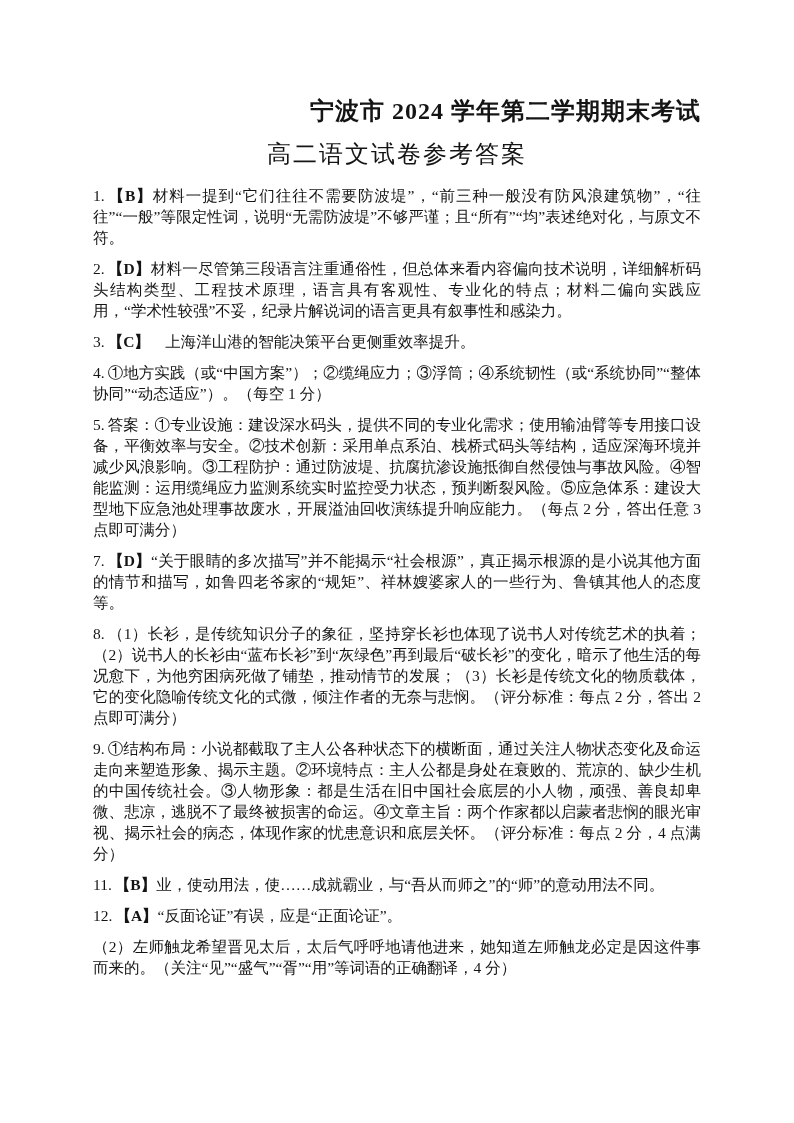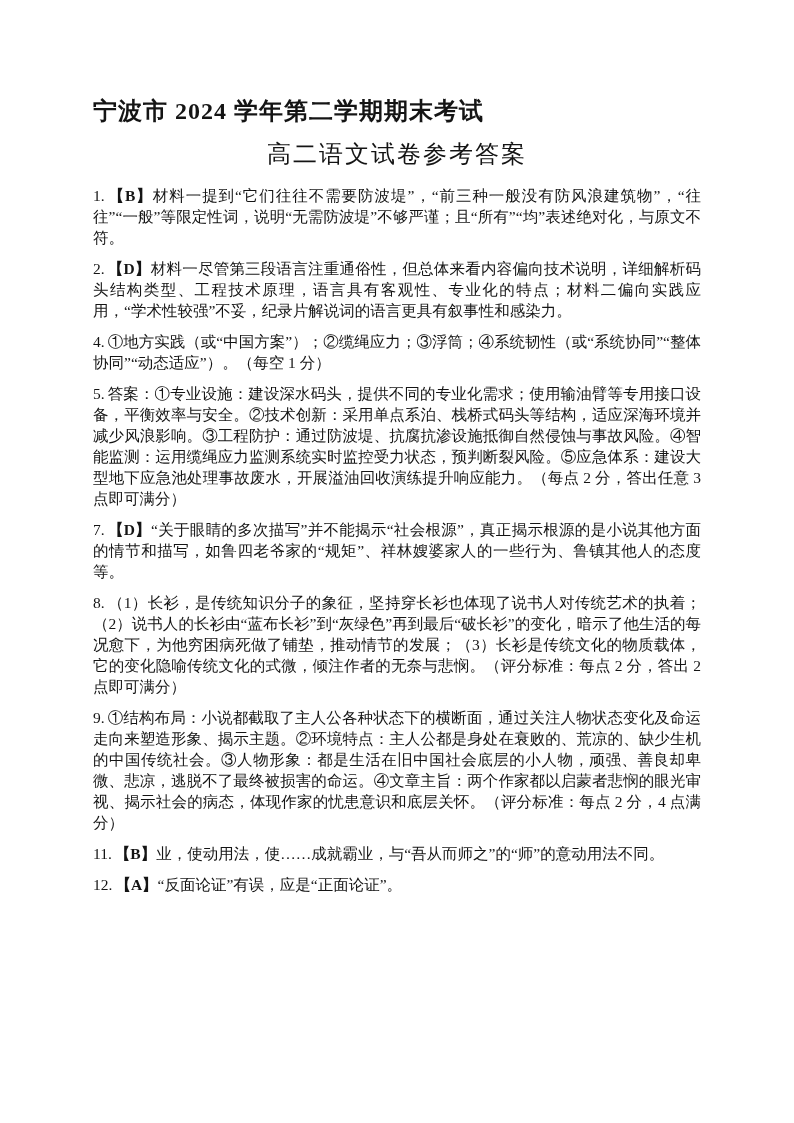--- a/index.html
+++ b/index.html
@@ -17,21 +17,21 @@
   .page {
     box-sizing: border-box;
     width: 794px;
     height: 1123px;
     padding: 97px 93px 0 93px;
     background: #ffffff;
   }
   .doc-title {
     font-size: 24px;
     font-weight: bold;
-    text-align: left;
+    text-align: right;
     margin: 0;
     letter-spacing: 1px;
     line-height: 29px;
   }
   .doc-subtitle {
     font-size: 24px;
     font-weight: normal;
     text-align: center;
     margin: 14px 0 0 0;
     letter-spacing: 2px;
@@ -61,32 +61,34 @@
 <body>
 
 <div class="page">
   <h1 class="doc-title">宁波市 2024 学年第二学期期末考试</h1>
   <h2 class="doc-subtitle">高二语文试卷参考答案</h2>
   <div class="content" id="answers">
   <p class="answer"><span class="num">1.</span><span class="label">【B】</span><span class="text">材料一提到“它们往往不需要防波堤”，“前三种一般没有防风浪建筑物”，“往往”“一般”等限定性词，说明“无需防波堤”不够严谨；且“所有”“均”表述绝对化，与原文不符。</span></p>
 
   <p class="answer"><span class="num">2.</span><span class="label">【D】</span><span class="text">材料一尽管第三段语言注重通俗性，但总体来看内容偏向技术说明，详细解析码头结构类型、工程技术原理，语言具有客观性、专业化的特点；材料二偏向实践应用，“学术性较强”不妥，纪录片解说词的语言更具有叙事性和感染力。</span></p>
 
+  <p class="answer"><span class="num">3.</span><span class="label">【C】</span><span class="text">　上海洋山港的智能决策平台更侧重效率提升。</span></p>
 
   <p class="answer"><span class="num">4.</span><span class="label"></span><span class="text">①地方实践（或“中国方案”）；②缆绳应力；③浮筒；④系统韧性（或“系统协同”“整体协同”“动态适应”）。（每空 1 分）</span></p>
 
   <p class="answer"><span class="num">5.</span><span class="label"></span><span class="text">答案：①专业设施：建设深水码头，提供不同的专业化需求；使用输油臂等专用接口设备，平衡效率与安全。②技术创新：采用单点系泊、栈桥式码头等结构，适应深海环境并减少风浪影响。③工程防护：通过防波堤、抗腐抗渗设施抵御自然侵蚀与事故风险。④智能监测：运用缆绳应力监测系统实时监控受力状态，预判断裂风险。⑤应急体系：建设大型地下应急池处理事故废水，开展溢油回收演练提升响应能力。（每点 2 分，答出任意 3 点即可满分）</span></p>
 
 
   <p class="answer"><span class="num">7.</span><span class="label">【D】</span><span class="text">“关于眼睛的多次描写”并不能揭示“社会根源”，真正揭示根源的是小说其他方面的情节和描写，如鲁四老爷家的“规矩”、祥林嫂婆家人的一些行为、鲁镇其他人的态度等。</span></p>
 
   <p class="answer"><span class="num">8.</span><span class="label"></span><span class="text">（1）长衫，是传统知识分子的象征，坚持穿长衫也体现了说书人对传统艺术的执着；（2）说书人的长衫由“蓝布长衫”到“灰绿色”再到最后“破长衫”的变化，暗示了他生活的每况愈下，为他穷困病死做了铺垫，推动情节的发展；（3）长衫是传统文化的物质载体，它的变化隐喻传统文化的式微，倾注作者的无奈与悲悯。（评分标准：每点 2 分，答出 2 点即可满分）</span></p>
 
   <p class="answer"><span class="num">9.</span><span class="label"></span><span class="text">①结构布局：小说都截取了主人公各种状态下的横断面，通过关注人物状态变化及命运走向来塑造形象、揭示主题。②环境特点：主人公都是身处在衰败的、荒凉的、缺少生机的中国传统社会。③人物形象：都是生活在旧中国社会底层的小人物，顽强、善良却卑微、悲凉，逃脱不了最终被损害的命运。④文章主旨：两个作家都以启蒙者悲悯的眼光审视、揭示社会的病态，体现作家的忧患意识和底层关怀。（评分标准：每点 2 分，4 点满分）</span></p>
 
 
   <p class="answer"><span class="num">11.</span><span class="label">【B】</span><span class="text">业，使动用法，使……成就霸业，与“吾从而师之”的“师”的意动用法不同。</span></p>
 
   <p class="answer"><span class="num">12.</span><span class="label">【A】</span><span class="text">“反面论证”有误，应是“正面论证”。</span></p>
 
 
+  <p class="answer"><span class="num"></span><span class="label"></span><span class="text">（2）左师触龙希望晋见太后，太后气呼呼地请他进来，她知道左师触龙必定是因这件事而来的。（关注“见”“盛气”“胥”“用”等词语的正确翻译，4 分）</span></p>
 </div>
 </div>
 
 </body></html>

